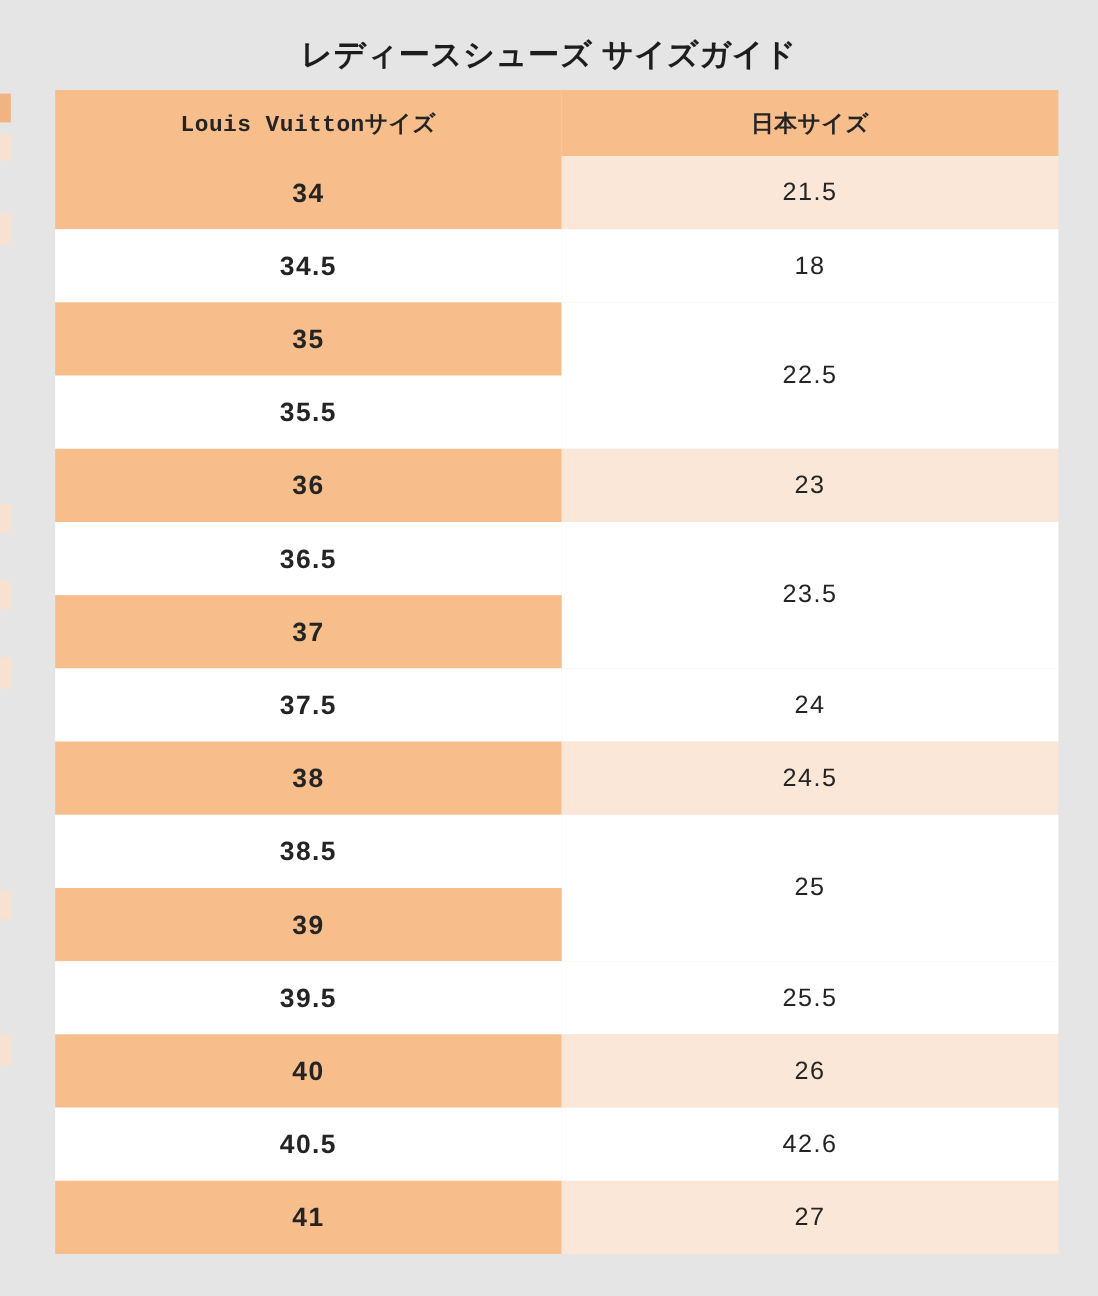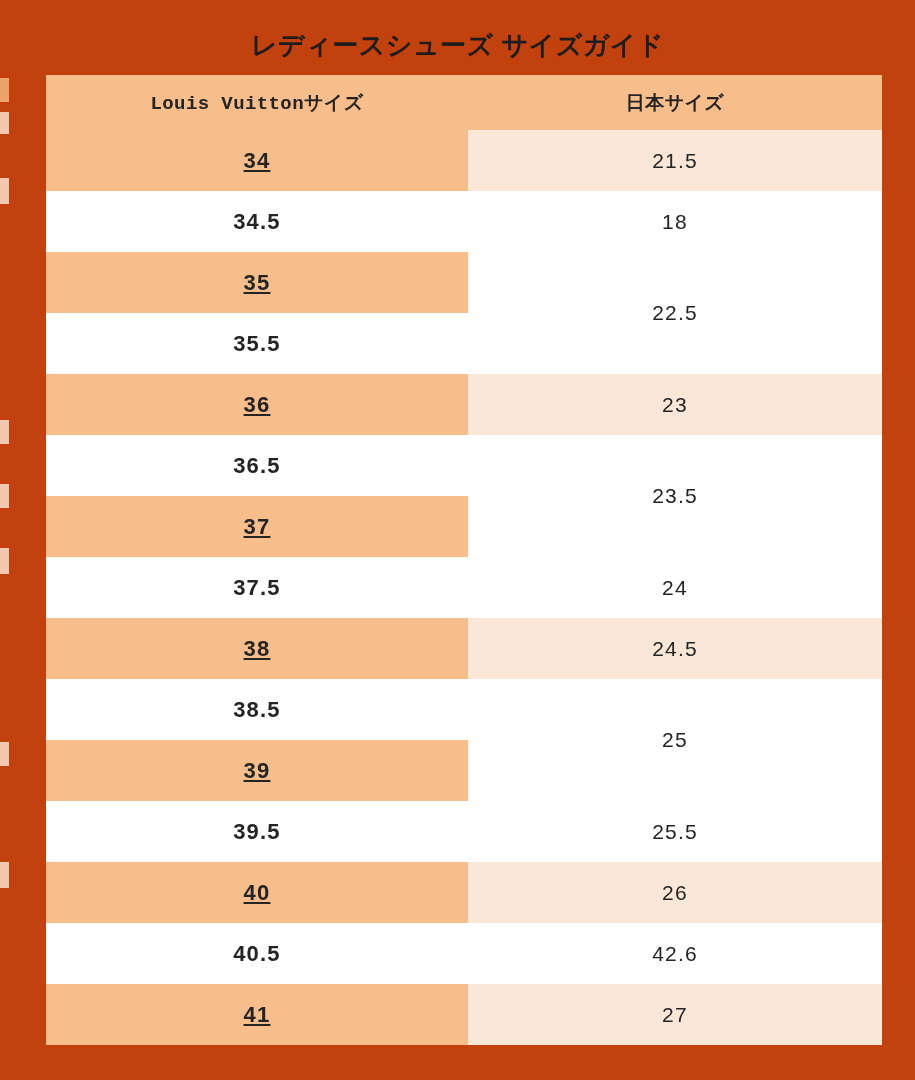--- a/index.html
+++ b/index.html
@@ -13,21 +13,21 @@
     position: relative;
     overflow: hidden;
     font-family: "Liberation Sans", "DejaVu Sans", sans-serif;
     -webkit-font-smoothing: none;
   }
 
   
   #page {
     position: absolute;
     inset: 0;
-    background: #c2410c;
+    background: #e5e5e5;
   }
 
   
   .edge-frag {
     position: absolute;
     left: 0;
     width: 9px;
     background: #f6c49b;
     opacity: .55;
   }
@@ -89,21 +89,21 @@
     font-weight: bold;
     letter-spacing: 1.2px;
   }
   #size-table td.jp {
     font-size: 21px;
     font-weight: normal;
     letter-spacing: 1.2px;
   }
 
   
-  .fill-orange { background: #f7bd8a; text-decoration: underline; }
+  .fill-orange { background: #f7bd8a; }
   .fill-light  { background: #fbe7d7; }
   .fill-white  { background: #ffffff; }
 </style>
 </head>
 <body>
 
 <div id="page">
 
   <div class="edge-frags">
       <div class="edge-frag strong" style="top: 78px; height: 24px;"></div>

